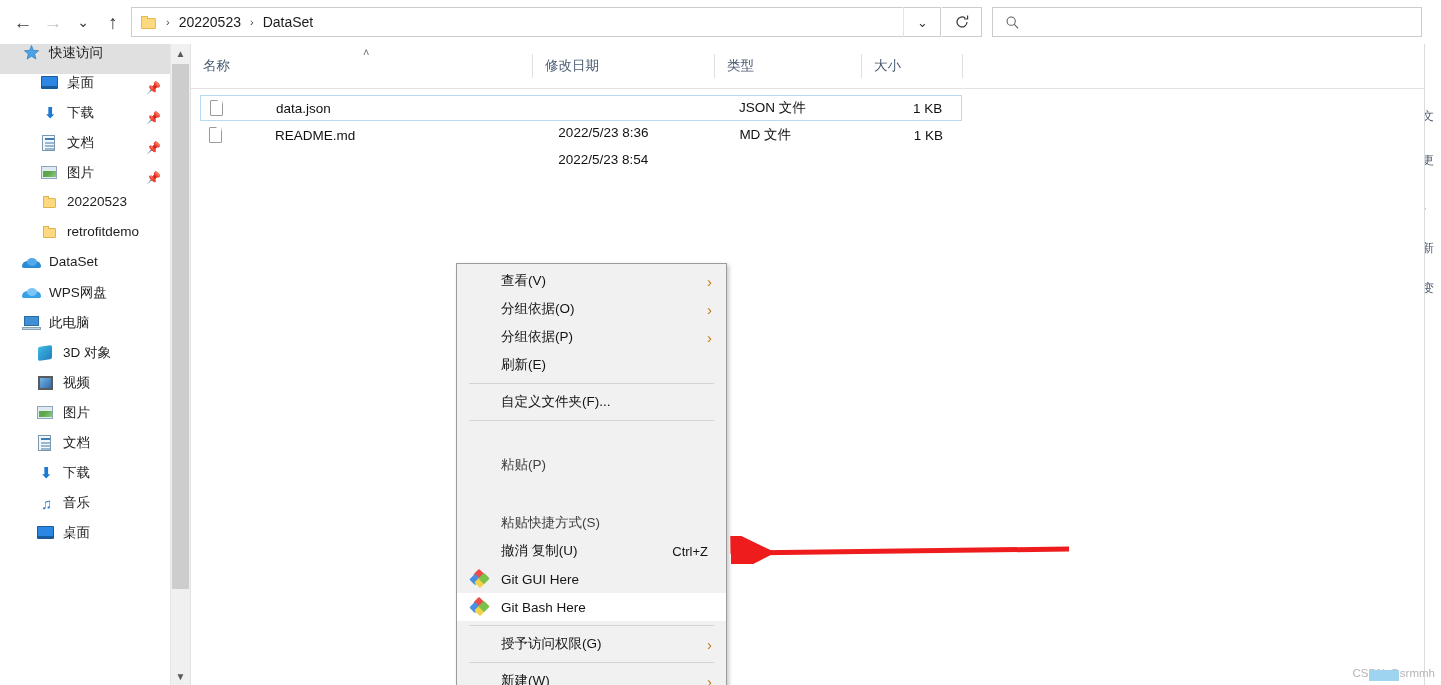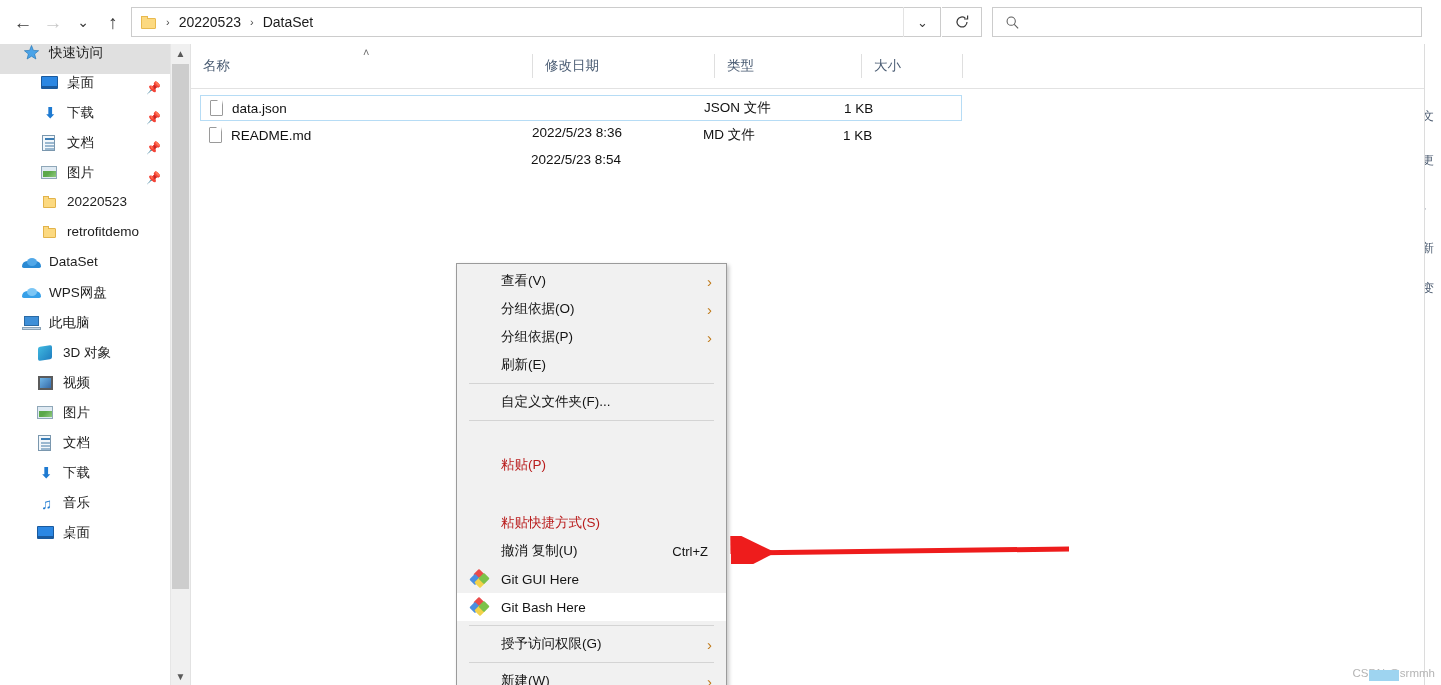--- a/index.html
+++ b/index.html
@@ -249,20 +249,21 @@
     line-height: 1;
   }
   .frow {
     position: absolute;
     left: 9px;
     width: 762px; height: 26px;
     display: flex; align-items: center;
     box-sizing: border-box;
     font-size: 13.5px;
     color: #111111;
+    gap: 44px;
   }
   .frow.selected {
     border: 1px solid #b6dcf5;
     background: #ffffff;
   }
   .fileicon {
     width: 13px; height: 16px;
     margin-left: 9px;
     background: #ffffff;
     border: 1px solid #9a9a9a;
@@ -276,21 +277,21 @@
     position: absolute;
     right: -1px; top: -1px;
     width: 0; height: 0;
     border-left: 5px solid transparent;
     border-top: 5px solid #ffffff;
     border-right: 1px solid #9a9a9a;
   }
   .fname { margin-left: 9px; width: 300px; }
   .fdate { width: 172px; text-align: left; margin-top: 48px; }
   .ftype { width: 140px; }
-  .fsize { width: 84px; text-align: left; }
+  .fsize { width: 84px; text-align: center; }
 
   
   #ctxmenu {
     position: absolute;
     left: 456px; top: 263px;
     width: 271px;
     background: #f1f1f1;
     border: 1px solid #9b9b9b;
     box-sizing: border-box;
     box-shadow: 2px 2px 4px rgba(0,0,0,0.22);
@@ -301,21 +302,21 @@
     position: relative;
     height: 28px;
     display: flex;
     align-items: center;
     font-size: 13.5px;
     color: #141414;
     padding-left: 44px;
     box-sizing: border-box;
     white-space: nowrap;
   }
-  .mi.disabled { color: #b91c1c; margin-top: 30px; }
+  .mi.disabled { color: #404040; margin-top: 30px; }
   .mi.hot { background: #ffffff; }
   .mi .sub {
     position: absolute;
     right: 14px; top: 50%;
     transform: translateY(-50%);
     color: #c07a1a;
     font-size: 15px;
     line-height: 1;
     font-weight: 300;
   }

